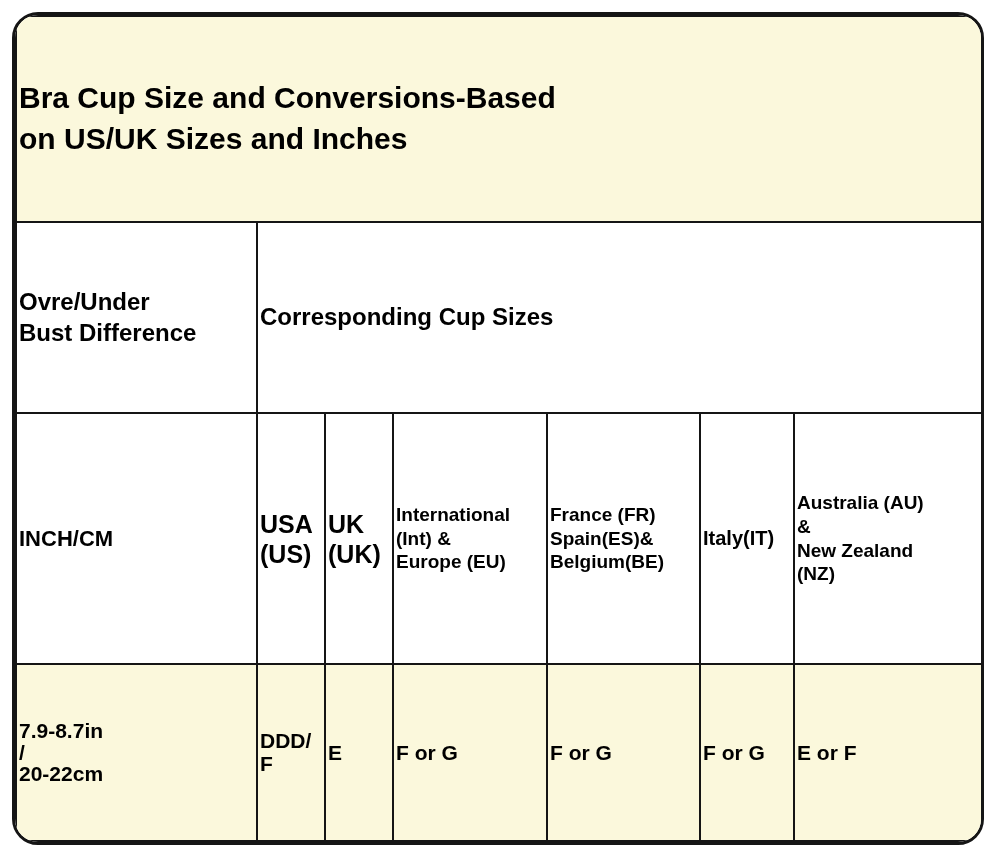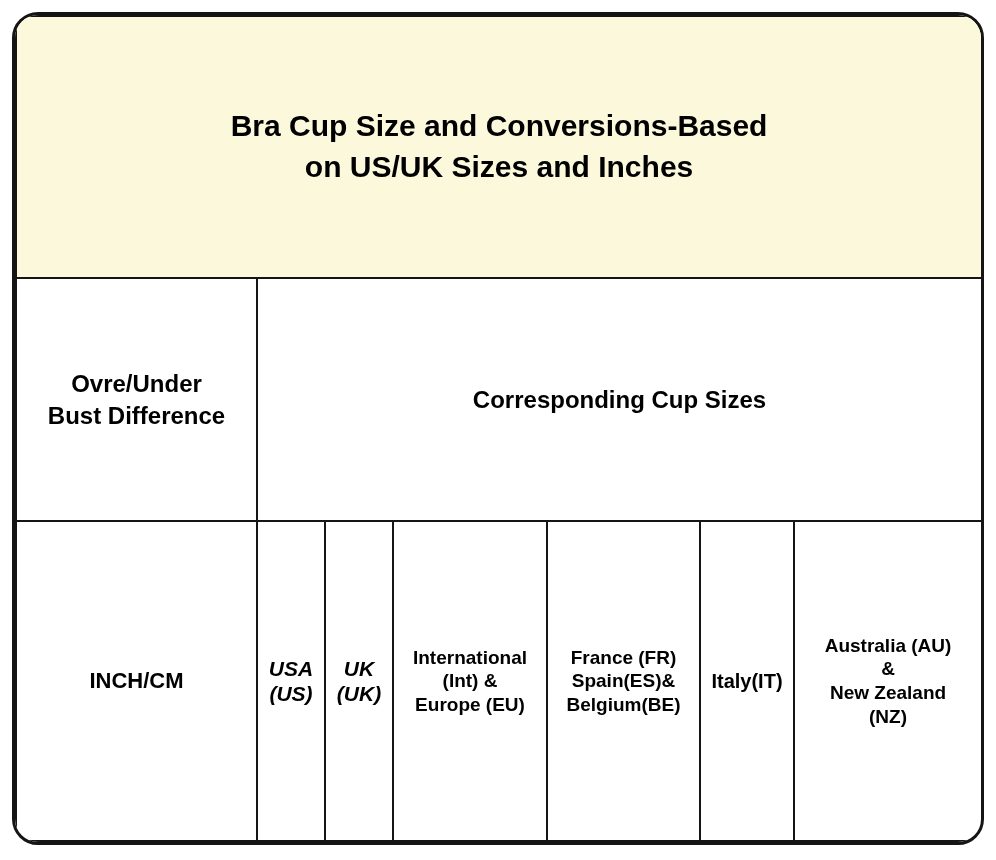--- a/index.html
+++ b/index.html
@@ -23,21 +23,21 @@
     box-sizing: border-box;
   }
   table.conv {
     border-collapse: collapse;
     width: 100%;
     height: 100%;
     table-layout: fixed;
   }
   table.conv td {
     border: 2px solid #151515;
-    text-align: center;
+    text-align: left;
     vertical-align: middle;
     white-space: pre-line;
     font-weight: bold;
     color: #000000;
     padding: 2px;
     overflow: hidden;
   }
   .title-cell {
     background: #FBF8DC;
     font-size: 30px;
@@ -48,21 +48,21 @@
     line-height: 1.3;
   }
   .group-right {
     font-size: 24px;
   }
   .colhead {
     font-size: 19px;
     line-height: 1.25;
   }
   .colhead-inch { font-size: 22px; }
-  .colhead-usuk { font-size: 21px; line-height: 1.2; font-style: italic; }
+  .colhead-usuk { font-size: 25px; line-height: 1.2; }
   .colhead-italy { font-size: 20px; }
   .range-cell {
     font-size: 21px;
     line-height: 1.02;
   }
   .cup-cell {
     font-size: 21px;
     line-height: 1.05;
   }
   tr.shaded td { background: #FBF8DC; }
@@ -111,15 +111,27 @@
 &amp;
 New Zealand
 (NZ)</td>
     </tr>
 
 
 
 
 
 
+    <tr style="height:86px" class="shaded">
+      <td class="range-cell">7.9-8.7in
+/
+20-22cm</td>
+      <td class="cup-cell">DDD/
+F</td>
+      <td class="cup-cell">E</td>
+      <td class="cup-cell">F or G</td>
+      <td class="cup-cell">F or G</td>
+      <td class="cup-cell">F or G</td>
+      <td class="cup-cell">E or F</td>
+    </tr>
   </tbody>
     </table>
 </div>
 
 </body></html>

